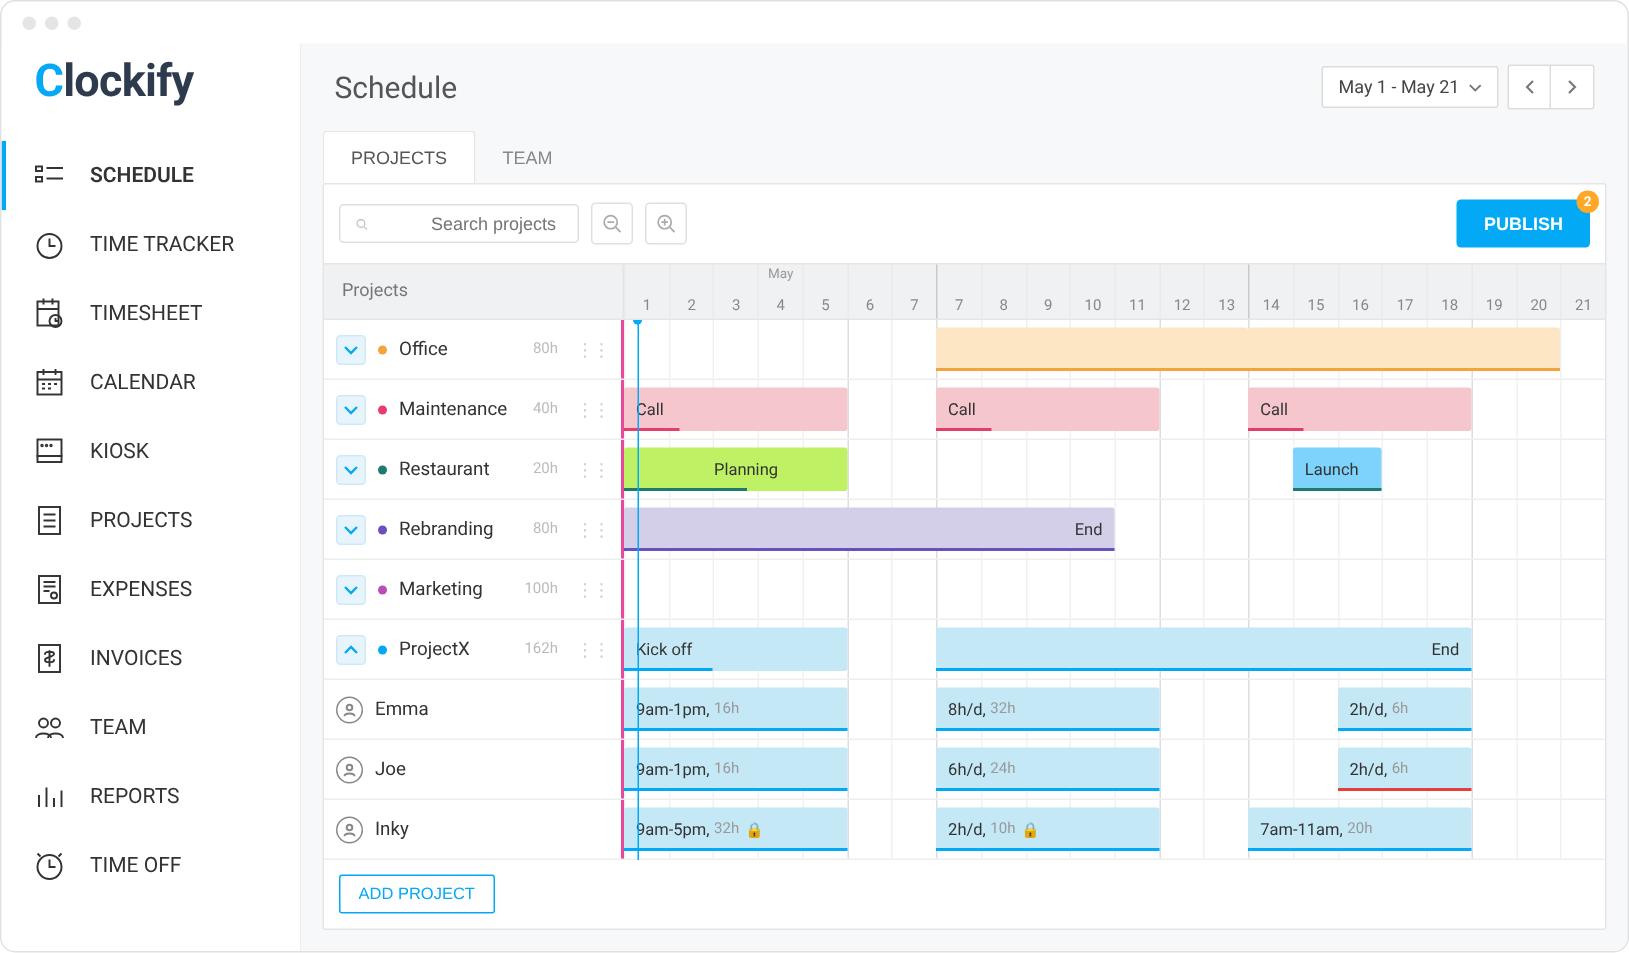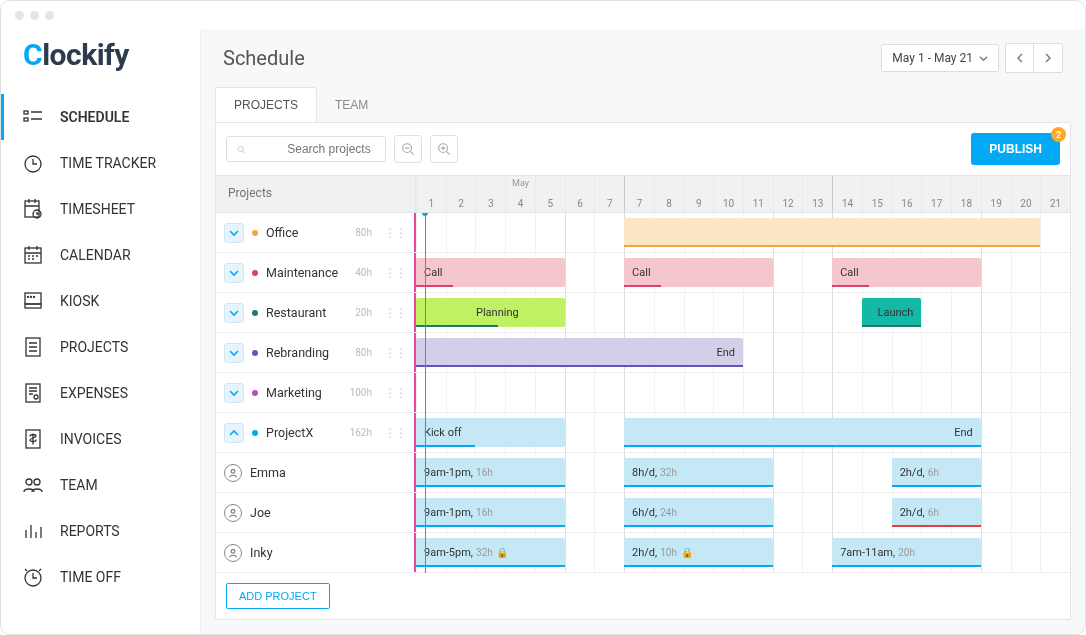--- a/index.html
+++ b/index.html
@@ -436,21 +436,21 @@
                 <div class="day-grid-line" style="left: 72.7273%;"></div>
                 <div class="day-grid-line" style="left: 77.2727%;"></div>
                 <div class="day-grid-line" style="left: 81.8182%;"></div>
                 <div class="day-grid-line bold" style="left: 86.3636%;"></div>
                 <div class="day-grid-line" style="left: 90.9091%;"></div>
                 <div class="day-grid-line" style="left: 95.4545%;"></div>
                 <div class="bar" style="left: 0%; width: 22.7273%; background: #bef264; padding-left: 60px;">
                   <span>Planning</span>
                   <span class="underline" style="background:#1f7a6e;width:55%;"></span>
                 </div>
-                <div class="bar" style="left: 68.1818%; width: 9.09091%; background: #14b8a6; justify-content: flex-end;">
+                <div class="bar" style="left: 68.1818%; width: 9.09091%; background: #7dd3fc;">
                   <span>Launch</span>
                   <span class="underline" style="background:#1f7a6e;"></span>
                 </div>
               </div>
             </div>
             <div class="row">
               <div class="row-head">
                 <div class="expand-btn">
                   <svg width="10" height="10" viewBox="0 0 10 10">
                     <path d="M1 3 L5 7 L9 3" stroke="#03a9f4" stroke-width="1.6" fill="none"></path>

